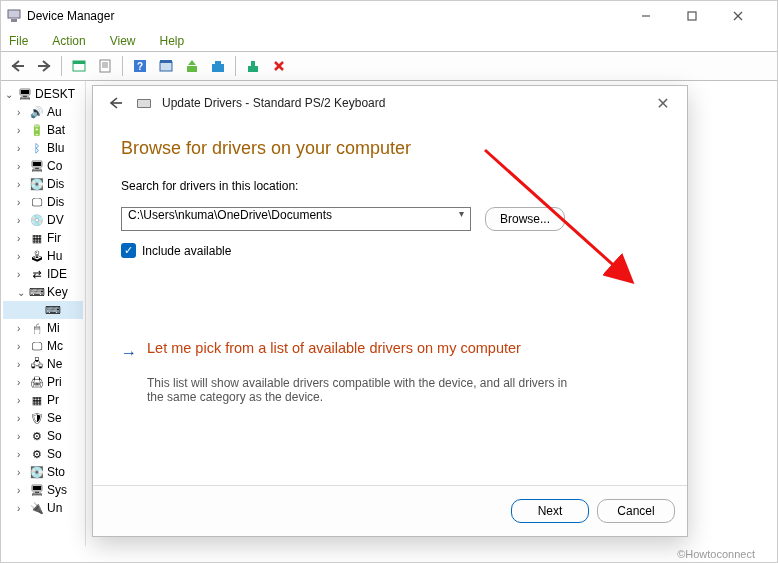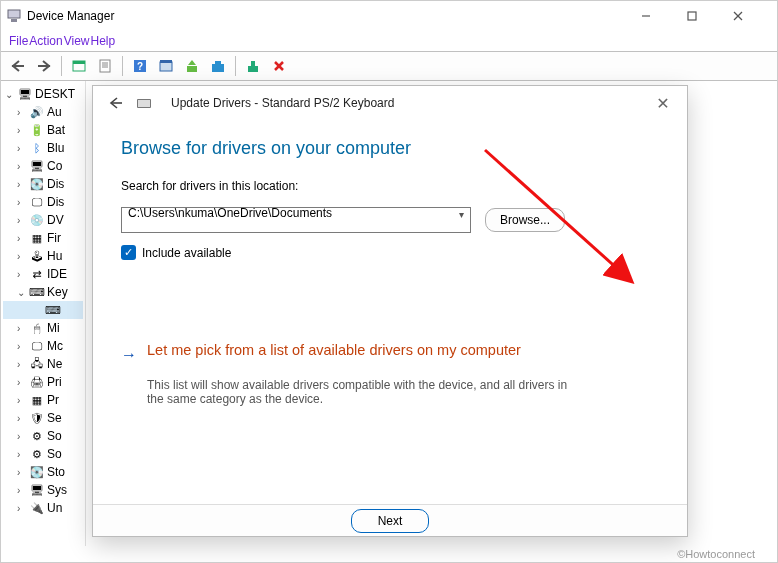--- a/index.html
+++ b/index.html
@@ -38,24 +38,24 @@
     justify-content: center;
     color: #555;
     font-size: 14px;
   }
 
   
   .menubar {
     height: 20px;
     display: flex;
     align-items: center;
-    gap: 1px;
+    gap: 24px;
     padding: 0 8px;
     font-size: 12px;
-    color: #6d28d9;
+    color: #4d7c0f;
   }
 
   
   .toolbar {
     height: 30px;
     display: flex;
     align-items: center;
     padding: 0 4px;
     border-top: 1px solid #c0c0c0;
     border-bottom: 1px solid #c0c0c0;
@@ -138,38 +138,38 @@
     width: 22px; height: 22px;
     display:flex;align-items:center;justify-content:center;
     color:#444;
   }
   .dlg-caption {
     font-size: 12px;
     color: #222;
     flex: 1;
     display: flex;
     align-items: center;
-    gap: 20px;
+    gap: 11px;
   }
   .dlg-close { width: 28px; color:#666; font-size:16px; text-align:center; }
 
   .dlg-body { padding: 6px 28px 0 28px; }
   .dlg-heading {
     font-size: 18px;
-    color: #0369a1;
+    color: #a16207;
     margin: 12px 0 20px 0;
   }
   .dlg-label { font-size: 12px; margin-bottom: 14px; }
   .path-row { display:flex; gap: 14px; align-items: center; }
   .path-combo {
     flex: 0 0 350px;
     height: 24px;
     border: 1px solid #7a7a7a;
-    display: flex; align-items: flex-end;
-    padding: 12px 6px;
+    display: flex; align-items: flex-start;
+    padding: 0 6px;
     font-size: 12px;
     justify-content: space-between;
   }
   .path-combo .arrow { color:#555; font-size:10px; }
   .btn {
     height: 24px;
     min-width: 78px;
     background: #fdfdfd;
     border: 1px solid #adadad;
     border-radius: 10px;
@@ -195,23 +195,23 @@
   .alt-link .arrow2 { color:#0a4db0; font-size:16px; padding-top:2px; }
   .alt-link .main {
     color:#c2410c; font-size: 14.5px;
   }
   .alt-link .desc {
     font-size: 12px; color:#555; margin-top:20px; max-width: 440px;
   }
 
   .dlg-footer {
     position: absolute; bottom: 0; left: 0; right: 0;
-    height: 32px;
+    height: 51px;
     border-top: 1px solid #ddd;
-    display: flex; align-items: center; justify-content: center;
+    display: flex; align-items: center; justify-content: flex-end;
     gap: 8px; padding: 0 12px;
     background:#fdfdfd;
   }
   .btn.primary {
     border: 1px solid #0067c0;
   }
 
   
   .red-arrow {
     position: absolute;
@@ -506,20 +506,23 @@
         <div class="main">Let me pick from a list of available drivers on my computer</div>
         <div class="desc">This list will show available drivers compatible with the device, and all drivers in the same category as the device.</div>
       </div>
     </div>
   </div>
 
   <div class="dlg-footer">
     <div class="btn primary">
       <span>Next</span>
     </div>
+    <div class="btn">
+      <span>Cancel</span>
+    </div>
   </div>
 
   <svg class="red-arrow" width="170" height="160">
     <defs>
       <marker id="ah" markerWidth="10" markerHeight="10" refX="8" refY="5" orient="auto">
         <path d="M0 0 L10 5 L0 10 Z" fill="#e11"></path>
       </marker>
     </defs>
     <line x1="10" y1="10" x2="155" y2="140" stroke="#e11" stroke-width="3" marker-end="url(#ah)"></line>
   </svg>

